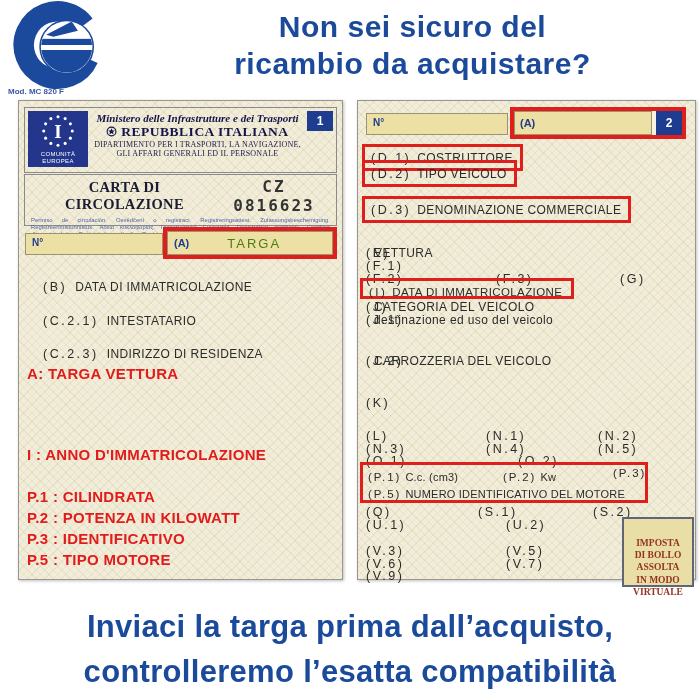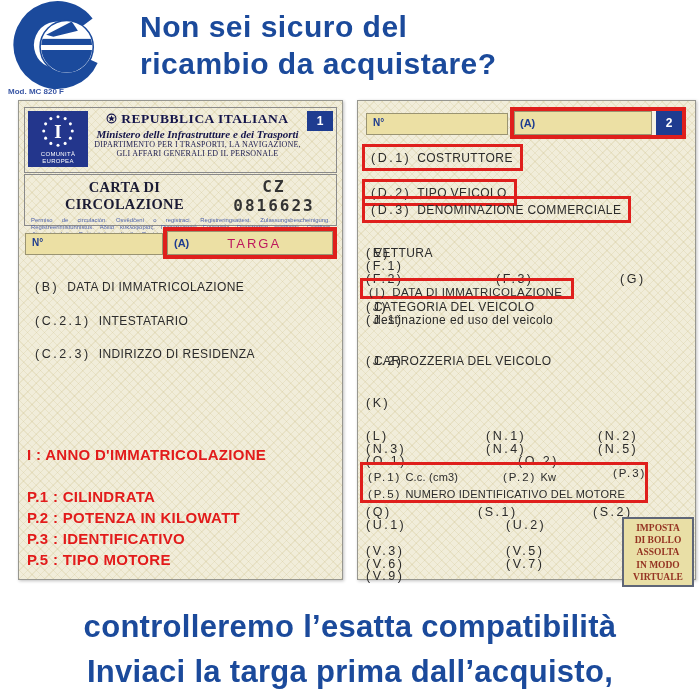--- a/index.html
+++ b/index.html
@@ -1,21 +1,21 @@
 <!DOCTYPE html>
 <html><head>
 <meta charset="utf-8">
 <style>
   html,body{margin:0;padding:0;background:#fff;}
   #page{position:relative;width:700px;height:700px;background:#ffffff;overflow:hidden;
         font-family:"Liberation Sans",sans-serif;}
 
   
   #logo{position:absolute;left:12px;top:0px;width:95px;height:90px;}
-  #title{position:absolute;left:140px;right:15px;top:8px;text-align:left;
+  #title{position:absolute;left:140px;right:15px;top:8px;text-align:center;
          font-size:30px;font-weight:bold;color:#1b4a9b;line-height:37px;letter-spacing:.5px;}
   #mod-label{position:absolute;left:8px;top:87px;font-size:8px;font-weight:bold;color:#3a57a5;}
 
   
   .doc{position:absolute;top:100px;height:478px;border:1px solid #979790;
        background-color:#f1edda;
        background-image:repeating-linear-gradient(45deg,rgba(197,182,120,.20) 0 1px,transparent 1px 6px),
                         repeating-linear-gradient(-45deg,rgba(197,182,120,.20) 0 1px,transparent 1px 6px);
        box-shadow:1px 1px 3px rgba(0,0,0,.25);}
   #left-doc{left:18px;width:323px;}
@@ -52,23 +52,23 @@
 
   .redbox{border:4px solid #df1f1c;box-sizing:border-box;}
   .redbox3{border:3px solid #df1f1c;box-sizing:border-box;}
 
   
   #l-nfield{position:absolute;left:6px;top:132px;width:138px;height:22px;
             font-size:10px;font-weight:bold;padding:3px 0 0 6px;}
   #l-targa{position:absolute;left:144px;top:126px;width:174px;height:32px;display:flex;}
   #l-targa .inner{flex:1;display:flex;align-items:center;background:#ece0a4;border:1px solid #9a9472;}
   #l-targa .a{font-size:11px;font-weight:bold;margin-left:6px;}
-  #l-targa .v{font-size:13px;color:#be185d;letter-spacing:2px;margin-left:38px;}
-
-  .lfield{position:absolute;left:16px;white-space:nowrap;}
+  #l-targa .v{font-size:13px;color:#4d7c0f;letter-spacing:2px;margin-left:38px;}
+
+  .lfield{position:absolute;left:24px;white-space:nowrap;}
 
   .annot{position:absolute;left:8px;font-size:15px;font-weight:bold;color:#e21b1b;
          letter-spacing:.3px;white-space:nowrap;}
 
   
   #r-nfield{position:absolute;left:8px;top:12px;width:142px;height:22px;
             font-size:10px;font-weight:bold;padding:3px 0 0 6px;}
   #r-abox{position:absolute;left:152px;top:6px;width:176px;height:32px;display:flex;align-items:stretch;}
   #r-abox .yellow{flex:1;background:#ece0a4;border:1px solid #9a9472;display:flex;align-items:center;}
   #r-abox .a{font-size:11px;font-weight:bold;margin-left:5px;}
@@ -85,21 +85,21 @@
   #p-box{position:absolute;left:2px;top:361px;width:288px;height:41px;}
   #p-box .pline{position:absolute;left:0;right:0;white-space:nowrap;}
   #p-box .code{font-size:11.5px;letter-spacing:2px;}
   #p-box .flabel{font-size:11px;margin-left:4px;letter-spacing:.2px;}
 
   .small-label{text-transform:none;}
 
   #imposta{position:absolute;left:264px;top:416px;width:72px;height:70px;background:#e9dfa6;
            border:2px solid #5f6677;box-sizing:border-box;text-align:center;
            font-family:"Liberation Serif",serif;font-weight:bold;font-size:9.5px;line-height:12.2px;
-           color:#953322;padding-top:3px;}
+           color:#953322;padding-top:18px;}
 
   
   #footer{position:absolute;left:0;right:0;top:604px;text-align:center;
           font-size:31px;font-weight:bold;color:#1b4a9b;line-height:45px;letter-spacing:.3px;}
 </style>
 </head>
 <body>
 
 <div id="page">
 
@@ -144,28 +144,28 @@
           </g>
           <text x="22" y="28" text-anchor="middle" font-family="Liberation Serif, serif" font-size="20" font-weight="bold" fill="#ffffff">I</text>
         </svg>
         <div class="eu-label">COMUNITÀ</div>
         <div class="eu-label">EUROPEA</div>
       </div>
 
       <div id="badge-1" class="badge">1</div>
 
       <div id="hdr-center">
+        <div id="hdr-ministry">Ministero delle Infrastrutture e dei Trasporti</div>
         <div id="hdr-title">
           <svg width="11" height="11" viewBox="0 0 20 20" style="vertical-align:-1px">
             <circle cx="10" cy="10" r="8" fill="none" stroke="#14144a" stroke-width="2"></circle>
             <polygon points="10,4 11.8,8.2 16.2,8.2 12.7,11 14,15.3 10,12.7 6,15.3 7.3,11 3.8,8.2 8.2,8.2" fill="#14144a"></polygon>
           </svg>
           <span>REPUBBLICA ITALIANA</span>
         </div>
-        <div id="hdr-ministry">Ministero delle Infrastrutture e dei Trasporti</div>
         <div class="hdr-dept">DIPARTIMENTO PER I TRASPORTI, LA NAVIGAZIONE,</div>
         <div class="hdr-dept">GLI AFFARI GENERALI ED IL PERSONALE</div>
       </div>
     </div>
 
     <div id="carta-frame">
       <div id="carta-row">
         <span id="carta-title">CARTA DI CIRCOLAZIONE</span>
         <span id="carta-serial">CZ 0816623</span>
       </div>
@@ -184,20 +184,21 @@
     <div class="lfield" style="top:176px">
       <span class="code">(B)</span><span class="flabel">DATA DI IMMATRICOLAZIONE</span>
     </div>
     <div class="lfield" style="top:210px">
       <span class="code">(C.2.1)</span><span class="flabel">INTESTATARIO</span>
     </div>
     <div class="lfield" style="top:243px">
       <span class="code">(C.2.3)</span><span class="flabel">INDIRIZZO DI RESIDENZA</span>
     </div>
 
+    <div class="annot" style="top:264px">A: TARGA VETTURA</div>
     <div class="annot" style="top:345px">I : ANNO D'IMMATRICOLAZIONE</div>
     <div class="annot" style="top:387px">P.1 : CILINDRATA</div>
     <div class="annot" style="top:408px">P.2 : POTENZA IN KILOWATT</div>
     <div class="annot" style="top:429px">P.3 : IDENTIFICATIVO</div>
     <div class="annot" style="top:450px">P.5 :  TIPO MOTORE</div>
   </div>
 
   <div id="right-doc" class="doc">
 
     <div id="r-nfield" class="yfield navy">N°</div>
@@ -206,21 +207,21 @@
       <div class="yellow">
           <span class="a navy">(A)</span>
         </div>
       <div class="sliver"></div>
       <div class="badge">2</div>
     </div>
 
     <div class="dbox redbox3" style="top:43px">
       <span class="code">(D.1)</span><span class="flabel">COSTRUTTORE</span>
     </div>
-    <div class="dbox redbox3" style="top:78px">
+    <div class="dbox redbox3" style="top:59px">
       <span class="code">(D.2)</span><span class="flabel">TIPO VEICOLO</span>
     </div>
     <div class="dbox redbox3" style="top:95px">
       <span class="code">(D.3)</span><span class="flabel">DENOMINAZIONE COMMERCIALE</span>
     </div>
 
     <div class="drow" style="top:145px">
       <span style="left:8px">
           <span class="code">(E)</span>
           <span class="flabel">VETTURA</span>
@@ -311,17 +312,17 @@
     <div id="imposta">
       <div>IMPOSTA</div>
       <div>DI BOLLO</div>
       <div>ASSOLTA</div>
       <div>IN MODO</div>
       <div>VIRTUALE</div>
     </div>
   </div>
 
   <div id="footer">
+    <div>Inviaci la targa prima dall’acquisto,</div>
     <div>controlleremo l’esatta compatibilità</div>
-    <div>Inviaci la targa prima dall’acquisto,</div>
   </div>
 
 </div>
 
 </body></html>

